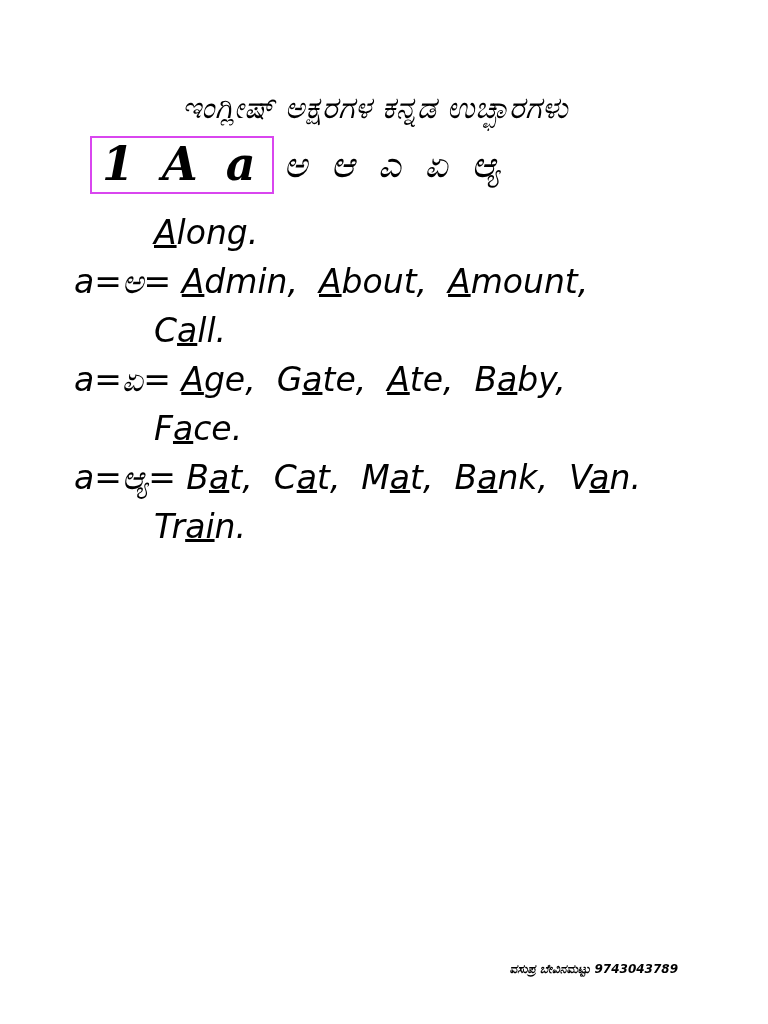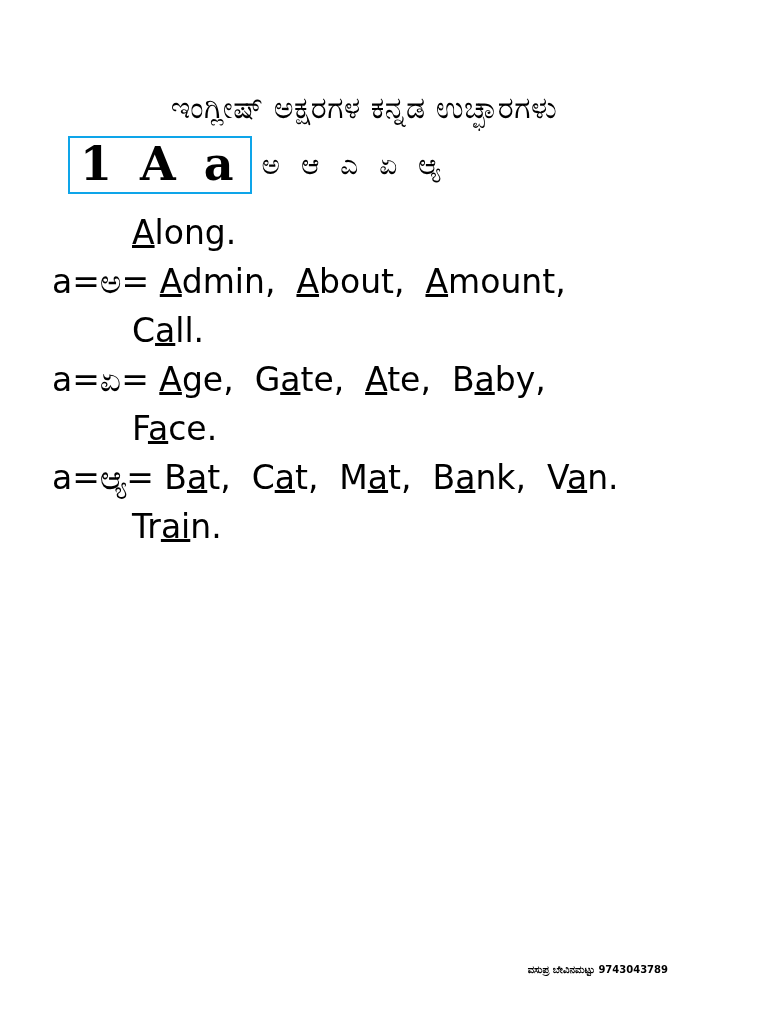--- a/index.html
+++ b/index.html
@@ -12,51 +12,52 @@
     height: 1024px;
     font-family: "DejaVu Sans", sans-serif;
     color: #000000;
     position: relative;
     overflow: hidden;
   }
   .page {
     width: 752px;
     height: 1024px;
     box-sizing: border-box;
-    padding: 60px 40px 0 16px;
+    padding: 60px 40px 0 38px;
     position: relative;
+    font-style: italic;
   }
   .doc-title {
     text-align: center;
     font-size: 30px;
     font-family: "DejaVu Sans", sans-serif;
     letter-spacing: 0.5px;
     margin: 30px 0 6px 0;
     white-space: nowrap;
   }
   .header-row {
     display: flex;
     align-items: center;
     justify-content: flex-start;
     padding-left: 52px;
     margin-top: 10px;
     margin-bottom: 14px;
   }
   .boxed-letter {
-    border: 2px solid #0ea5e9;
+    border: 2px solid #d946ef;
     padding: 2px 10px 4px 10px;
     font-size: 46px;
     font-weight: bold;
     font-family: "DejaVu Serif", serif;
     line-height: 1.05;
     letter-spacing: 6px;
     display: inline-block;
   }
   .vowel-row {
-    font-size: 28px;
+    font-size: 36px;
     margin-left: 10px;
     letter-spacing: 6px;
     white-space: nowrap;
   }
   .lines {
     margin-top: 18px;
     padding-left: 36px;
   }
   .line {
     font-size: 33px;
@@ -69,23 +70,23 @@
   }
   .cont {
     padding-left: 80px;
   }
   u {
     text-decoration: underline;
     text-underline-offset: 1px;
   }
   .footer {
     position: absolute;
-    right: 84px;
+    right: 74px;
     bottom: 48px;
-    font-size: 10px;
+    font-size: 12px;
     font-weight: bold;
     font-family: "DejaVu Sans", sans-serif;
     white-space: nowrap;
   }
 </style>
 </head>
 <body>
 
 <div class="page">
 

